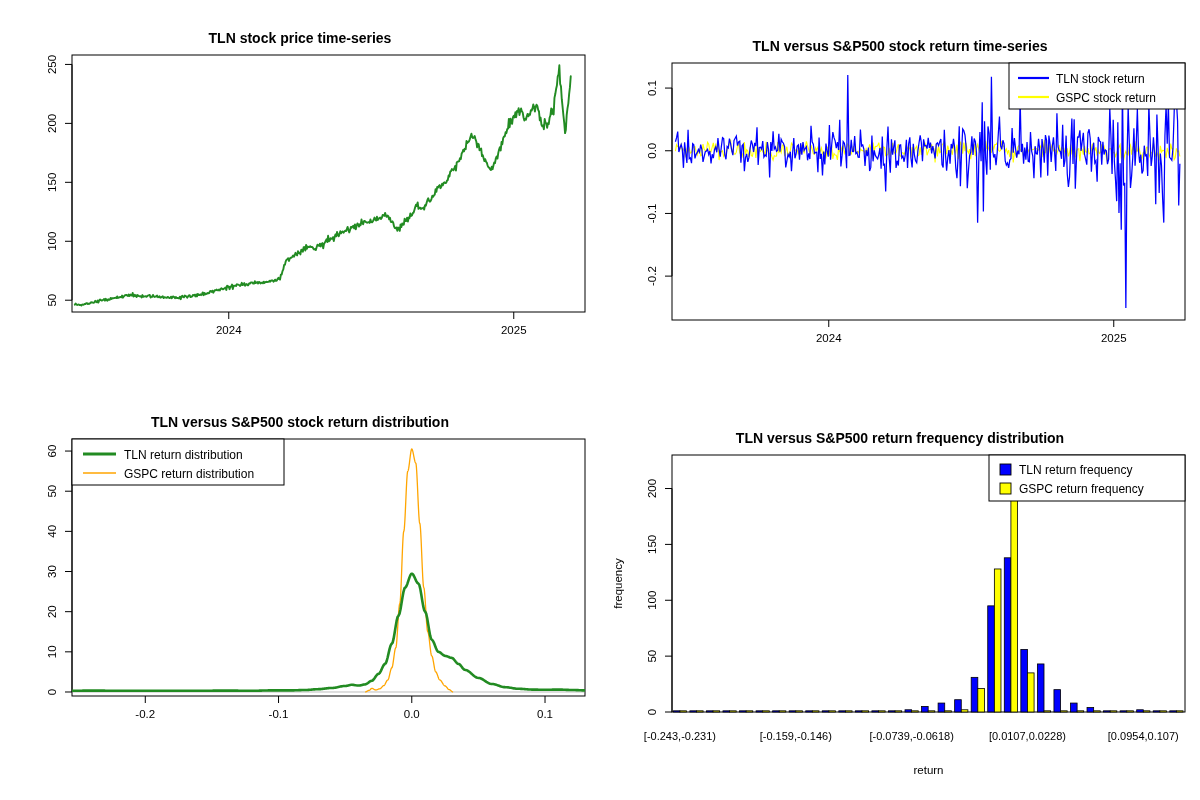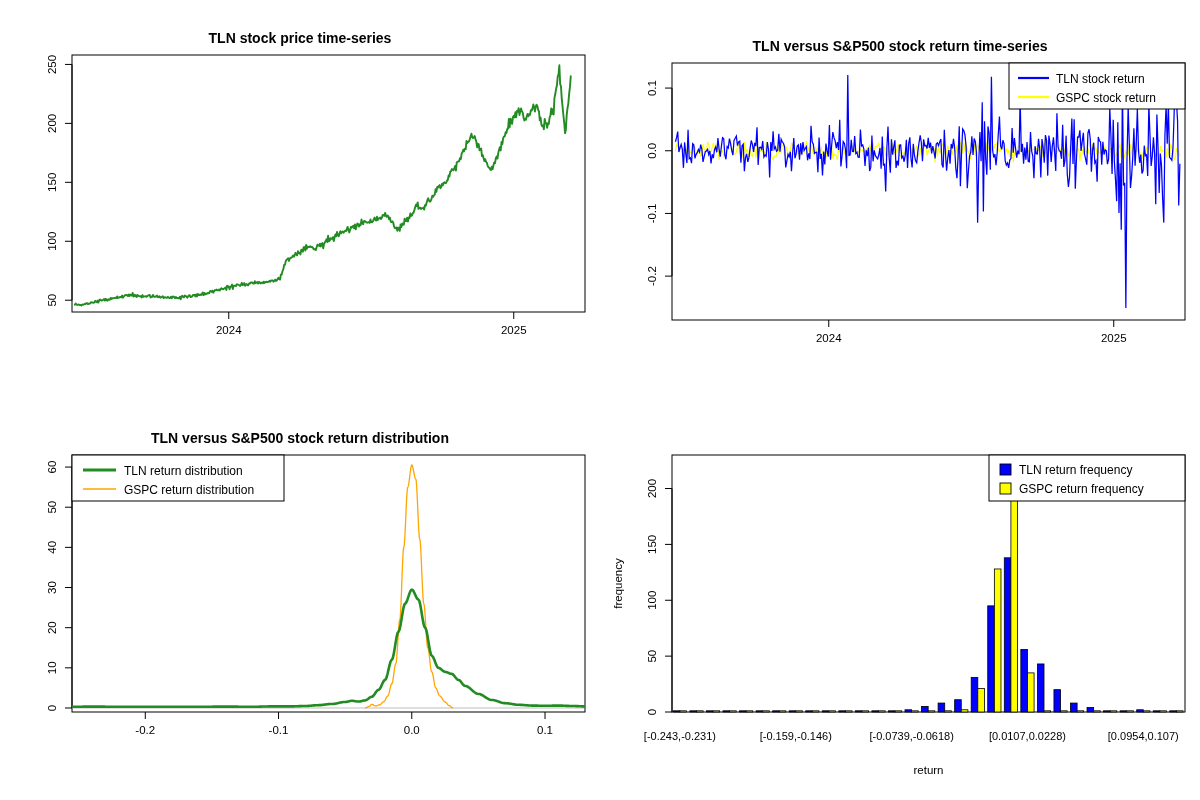--- a/index.html
+++ b/index.html
@@ -18,21 +18,21 @@
     width: 1200px;
     height: 800px;
   }
   .panel {
     position: absolute;
     width: 600px;
     height: 400px;
   }
   #panel-tl { left: 0;   top: 0; }
   #panel-tr { left: 600px; top: 8px; }
-  #panel-bl { left: 0;   top: 400px; }
+  #panel-bl { left: 0;   top: 384px; }
   #panel-br { left: 600px; top: 400px; }
 
   .panel-title {
     position: absolute;
     left: 0;
     right: 0;
     top: 16px;
     text-align: center;
     font-size: 14px;
     font-weight: bold;
@@ -157,20 +157,21 @@
           <rect x="72" y="55" width="212" height="46" fill="#fff" stroke="#000" stroke-width="1"></rect>
           <line x1="83" y1="70" x2="116" y2="70" stroke="#228B22" stroke-width="2.8"></line>
           <text x="124" y="74.5" class="legend-text">TLN return distribution</text>
           <line x1="83" y1="89" x2="116" y2="89" stroke="#FFA500" stroke-width="1.4"></line>
           <text x="124" y="93.5" class="legend-text">GSPC return distribution</text>
         </g>
       </svg>
   </div>
 
   <div class="panel" id="panel-br">
+    <div class="panel-title">TLN versus S&amp;P500 return frequency distribution</div>
     <svg width="600" height="400" id="svg-br">
         <rect x="72" y="55" width="513" height="257" fill="none" stroke="#000" stroke-width="1"></rect>
         <line x1="65" y1="312" x2="72" y2="312" stroke="#000" stroke-width="1"></line>
         <text x="56" y="312" class="axis-label" transform="rotate(-90 56 312)" text-anchor="middle">0</text>
         <line x1="65" y1="256.1304347826087" x2="72" y2="256.1304347826087" stroke="#000" stroke-width="1"></line>
         <text x="56" y="256.1304347826087" class="axis-label" transform="rotate(-90 56 256.1304347826087)" text-anchor="middle">50</text>
         <line x1="65" y1="200.26086956521738" x2="72" y2="200.26086956521738" stroke="#000" stroke-width="1"></line>
         <text x="56" y="200.26086956521738" class="axis-label" transform="rotate(-90 56 200.26086956521738)" text-anchor="middle">100</text>
         <line x1="65" y1="144.3913043478261" x2="72" y2="144.3913043478261" stroke="#000" stroke-width="1"></line>
         <text x="56" y="144.3913043478261" class="axis-label" transform="rotate(-90 56 144.3913043478261)" text-anchor="middle">150</text>

